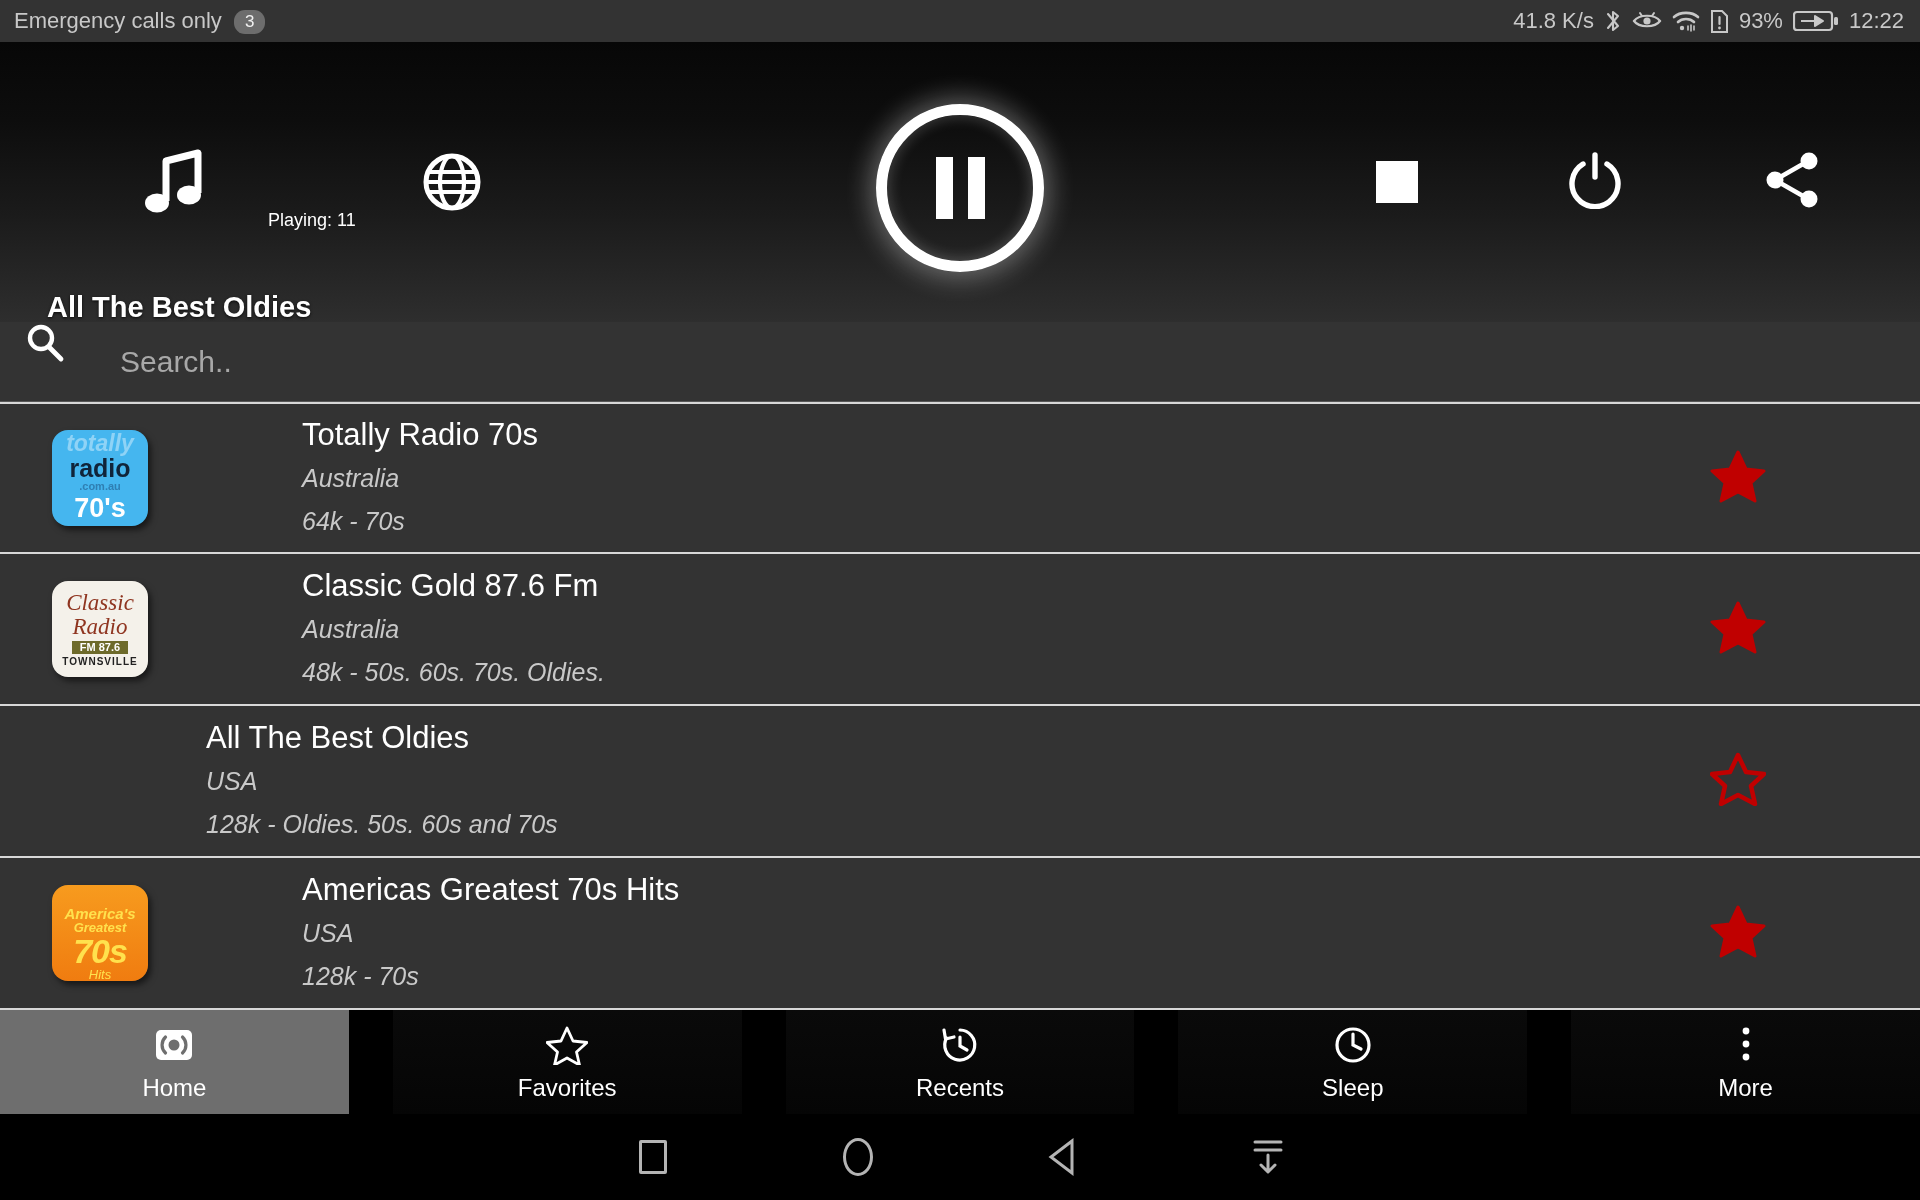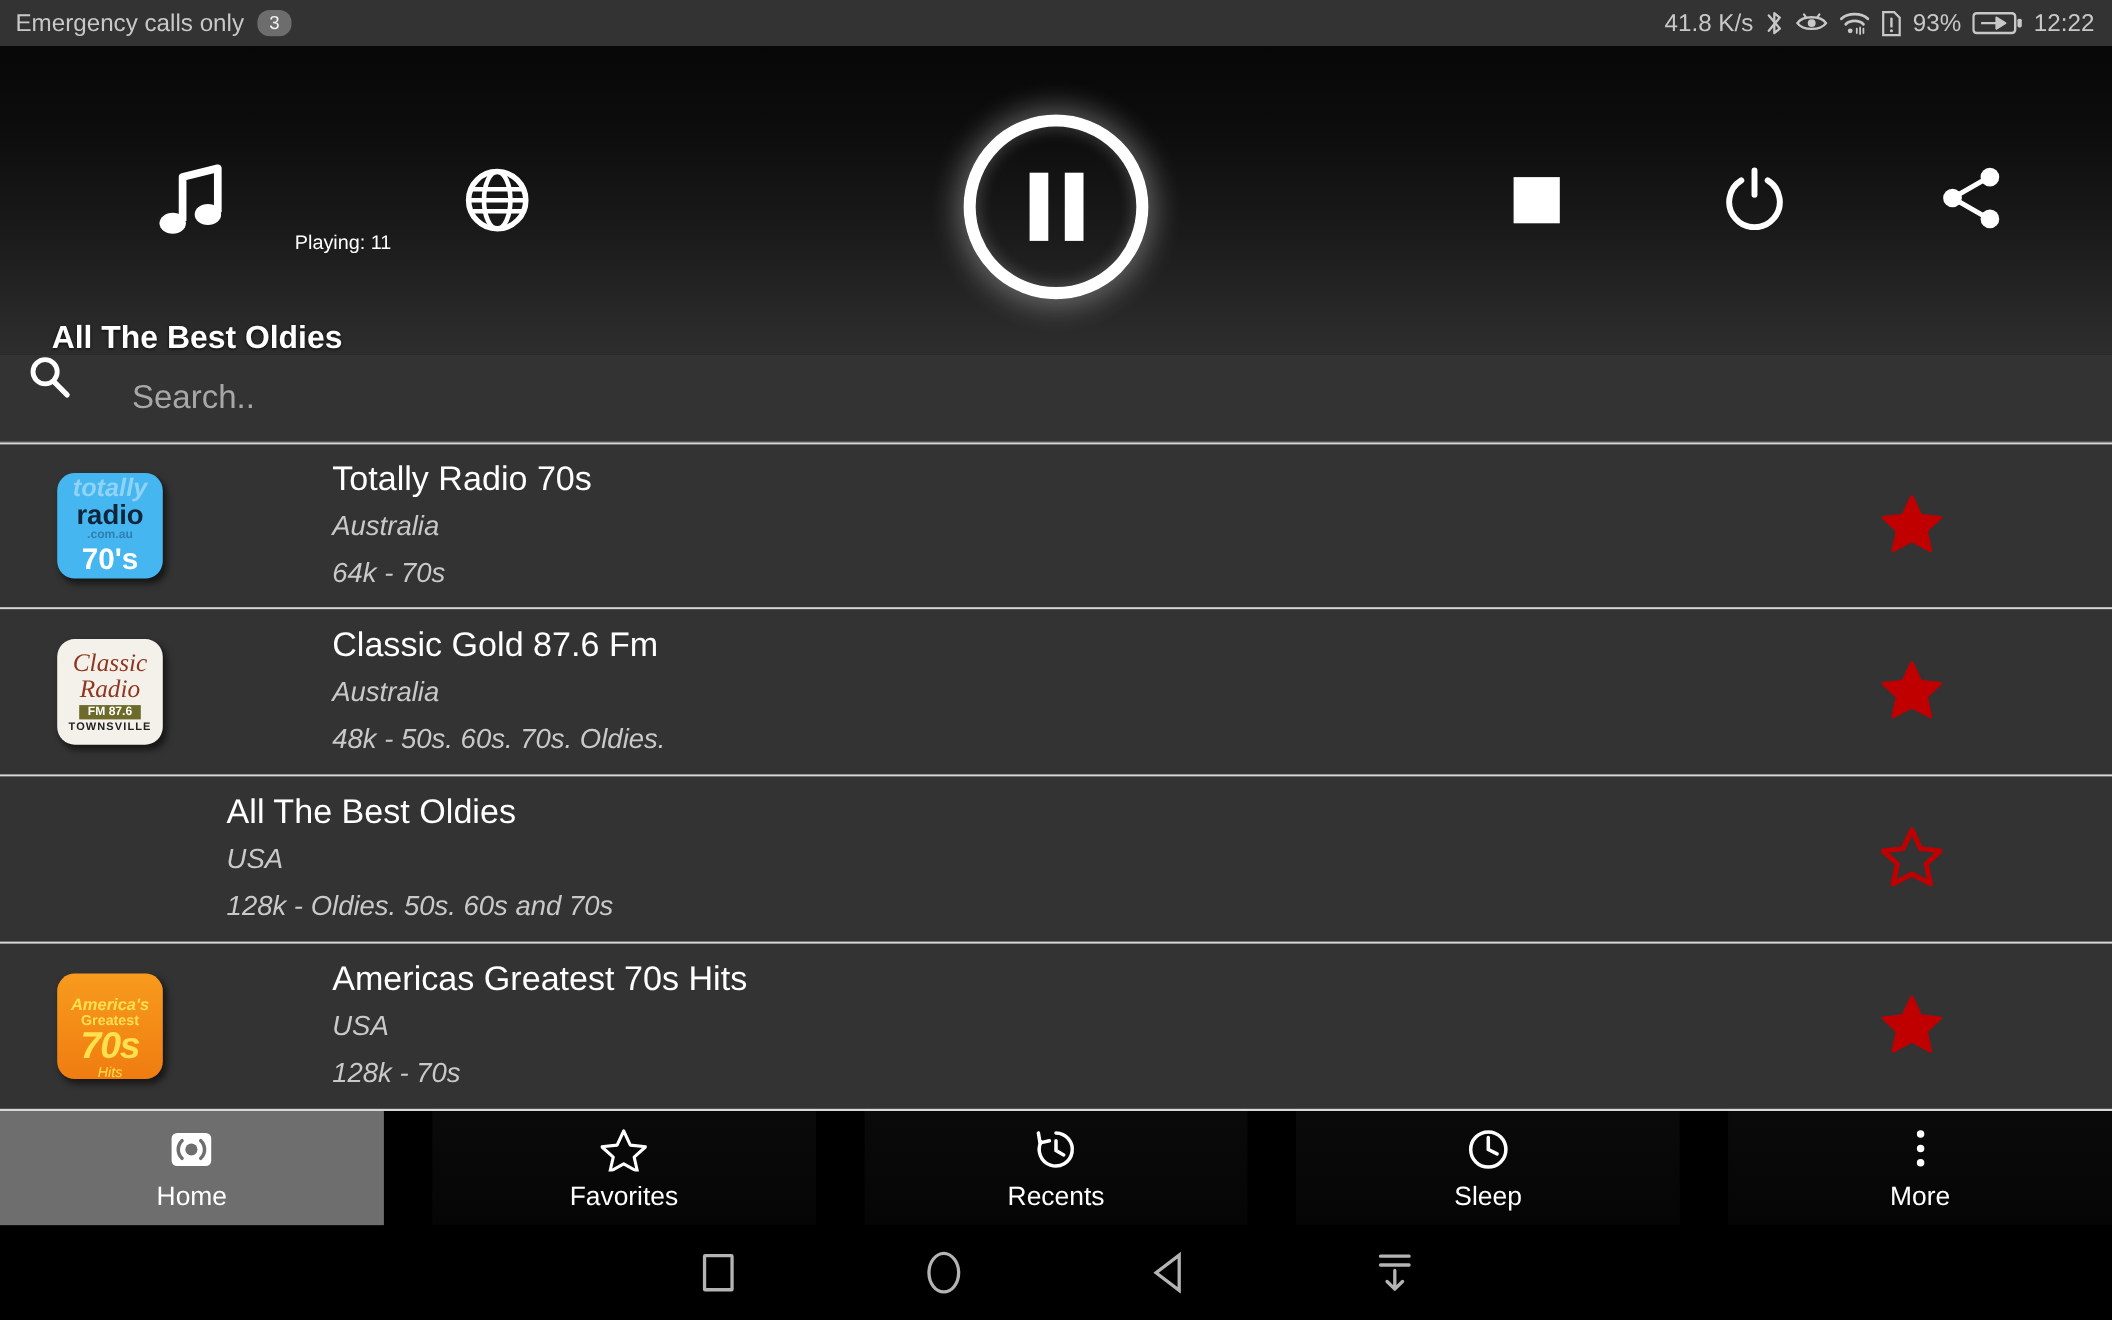--- a/index.html
+++ b/index.html
@@ -11,21 +11,21 @@
   }
   #app { position:relative; width:1920px; height:1200px; }
 
   
   .statusbar {
     height:42px; background:#333333;
     display:flex; align-items:center; justify-content:space-between;
     padding:0 16px 0 14px;
     color:#c8c8c8; font-size:22px;
   }
-  .sb-left { display:flex; align-items:center; gap:12px; }
+  .sb-left { display:flex; align-items:flex-end; gap:12px; }
   .sb-badge {
     background:#6d6d6d; color:#f2f2f2; border-radius:11px;
     padding:1px 11px; font-size:17px; line-height:22px;
   }
   .sb-right { display:flex; align-items:center; gap:10px; font-size:22px; }
   .sb-right .ic { display:flex; align-items:center; }
 
   
   .player {
     position:relative; height:280px;
@@ -124,21 +124,21 @@
   .lg-oldies .o1 { color:#f2d23a; font-size:12px; font-style:italic; font-weight:bold; }
   .lg-oldies .o2 { color:#f5c518; font-size:22px; font-weight:bold; letter-spacing:-1px; }
   .lg-oldies .o3 { color:#fff; font-size:6px; margin-top:4px;}
 
   .lg-americas {
     background:linear-gradient(180deg,#f79b1e 0%,#f07c10 100%);
     display:flex; flex-direction:column; align-items:center; justify-content:flex-end;
     line-height:1;
   }
   .lg-americas .a1 { color:#ffe14d; font-size:15px; font-weight:bold; font-style:italic; }
-  .lg-americas .a2 { color:#ffe14d; font-size:13px; font-weight:bold; }
+  .lg-americas .a2 { color:#ffe14d; font-size:13px; font-weight:bold; font-style:italic; }
   .lg-americas .a3 { color:#ffe14d; font-size:34px; font-weight:bold; font-style:italic; letter-spacing:-1px;}
   .lg-americas .a4 { color:#ffe14d; font-size:13px; font-weight:normal; font-style:italic; }
 
   
   .bottomnav {
     position:absolute; left:0; bottom:86px; width:1920px; height:104px;
     display:flex; background:#000;gap:44px;
   }
   .nav-item {
     flex:1 1 0; display:flex; flex-direction:column;

